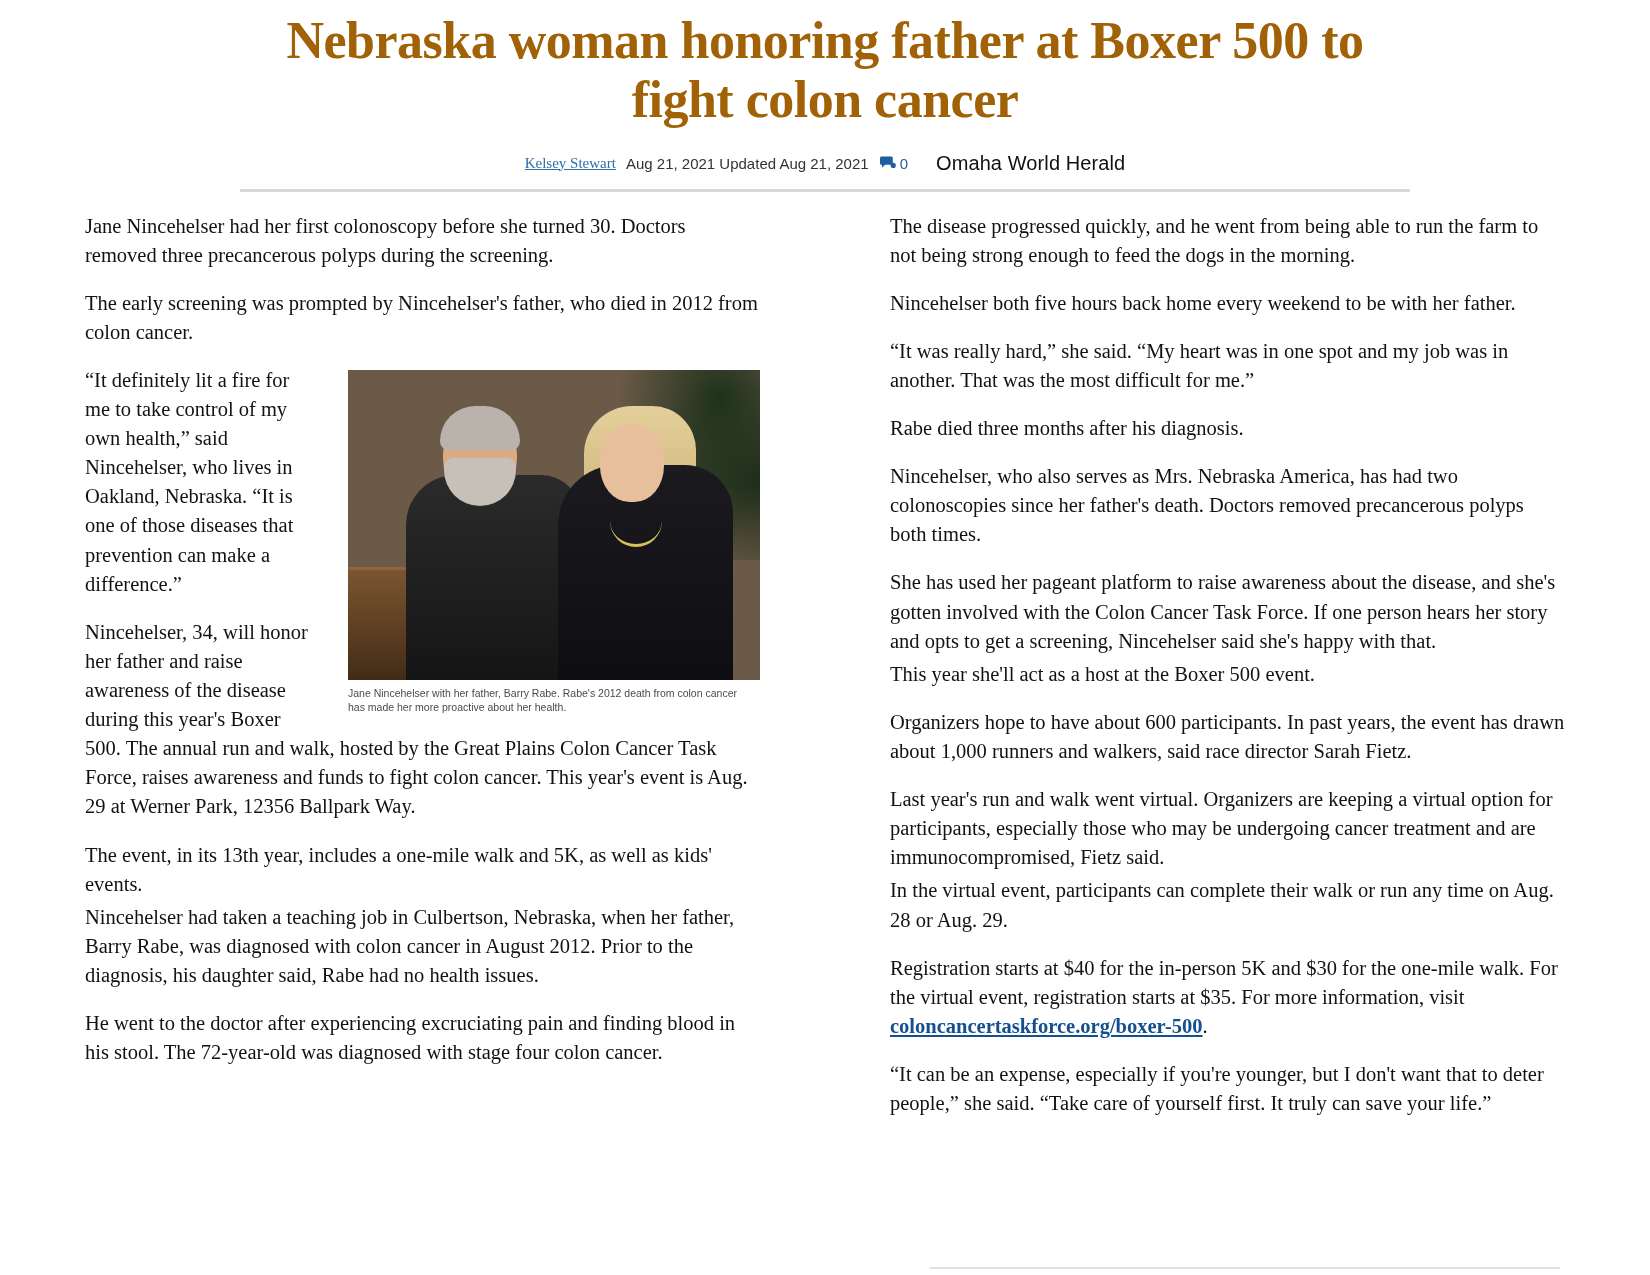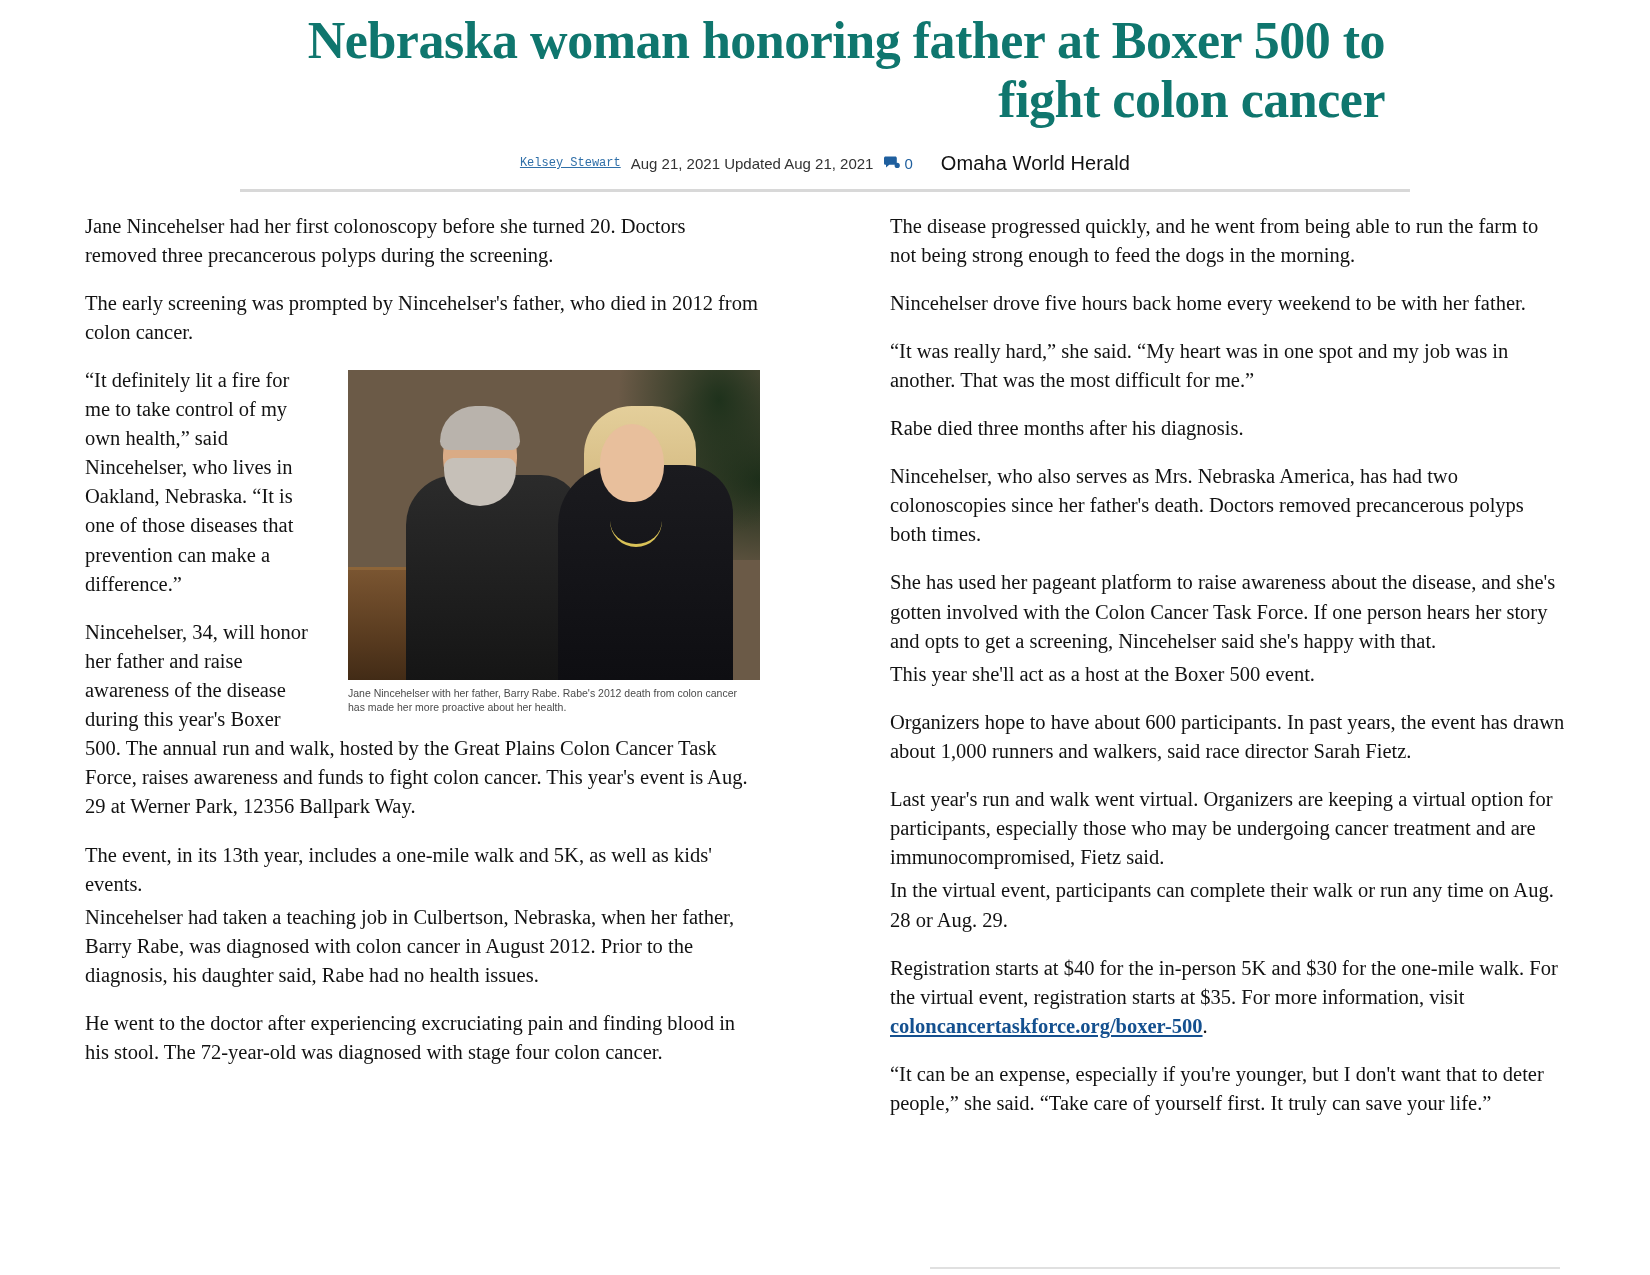--- a/index.html
+++ b/index.html
@@ -19,40 +19,40 @@
     height: 1275px;
     position: relative;
     box-sizing: border-box;
     padding: 0 85px;
   }
   .headline {
     font-family: "Liberation Serif", serif;
     font-weight: bold;
     font-size: 52px;
     line-height: 1.13;
-    text-align: right;
+    text-align: center;
     letter-spacing: -0.5px;
     margin: 12px 0 0 0;
     padding: 0 180px;
-    color: #0f766e;
+    color: #a16207;
   }
   .byline-row {
     display: flex;
     align-items: center;
     justify-content: center;
     gap: 10px;
     margin-top: 22px;
     font-family: "Liberation Sans", sans-serif;
     font-size: 15px;
     color: #3b3b3b;
   }
   .byline-author {
     color: #2f6fa8;
-    font-family: Liberation Mono, monospace;
-    font-size: 12px;
+    font-family: Liberation Serif, serif;
+    font-size: 15px;
   }
   .byline-dates {
     color: #333333;
     font-size: 15px;
   }
   .comment-chip {
     display: inline-flex;
     align-items: center;
     gap: 4px;
     color: #1f5f9e;
@@ -216,21 +216,21 @@
       <span>0</span>
     </span>
     <span class="publisher">Omaha World Herald</span>
   </div>
 
   <div class="rule"></div>
 
   <div class="columns">
 
     <div class="col">
-      <p>Jane Nincehelser had her first colonoscopy before she turned 20. Doctors removed three precancerous polyps during the screening.</p>
+      <p>Jane Nincehelser had her first colonoscopy before she turned 30. Doctors removed three precancerous polyps during the screening.</p>
       <p>The early screening was prompted by Nincehelser's father, who died in 2012 from colon cancer.</p>
 
       <figure class="figure">
         <div class="photo">
           <div class="wall"></div>
           <div class="palm"></div>
           <div class="table"></div>
           <div class="woman-hair"></div>
           <div class="man-body"></div>
           <div class="man-head"></div>
@@ -245,21 +245,21 @@
 
       <p>“It definitely lit a fire for me to take control of my own health,” said Nincehelser, who lives in Oakland, Nebraska. “It is one of those diseases that prevention can make a difference.”</p>
       <p>Nincehelser, 34, will honor her father and raise awareness of the disease during this year's Boxer 500. The annual run and walk, hosted by the Great Plains Colon Cancer Task Force, raises awareness and funds to fight colon cancer. This year's event is Aug. 29 at Werner Park, 12356 Ballpark Way.</p>
       <p class="tight">The event, in its 13th year, includes a one-mile walk and 5K, as well as kids' events.</p>
       <p>Nincehelser had taken a teaching job in Culbertson, Nebraska, when her father, Barry Rabe, was diagnosed with colon cancer in August 2012. Prior to the diagnosis, his daughter said, Rabe had no health issues.</p>
       <p>He went to the doctor after experiencing excruciating pain and finding blood in his stool. The 72-year-old was diagnosed with stage four colon cancer.</p>
     </div>
 
     <div class="col">
       <p>The disease progressed quickly, and he went from being able to run the farm to not being strong enough to feed the dogs in the morning.</p>
-      <p>Nincehelser drove five hours back home every weekend to be with her father.</p>
+      <p>Nincehelser both five hours back home every weekend to be with her father.</p>
       <p>“It was really hard,” she said. “My heart was in one spot and my job was in another. That was the most difficult for me.”</p>
       <p>Rabe died three months after his diagnosis.</p>
       <p>Nincehelser, who also serves as Mrs. Nebraska America, has had two colonoscopies since her father's death. Doctors removed precancerous polyps both times.</p>
       <p class="tight">She has used her pageant platform to raise awareness about the disease, and she's gotten involved with the Colon Cancer Task Force. If one person hears her story and opts to get a screening, Nincehelser said she's happy with that.</p>
       <p>This year she'll act as a host at the Boxer 500 event.</p>
       <p>Organizers hope to have about 600 participants. In past years, the event has drawn about 1,000 runners and walkers, said race director Sarah Fietz.</p>
       <p class="tight">Last year's run and walk went virtual. Organizers are keeping a virtual option for participants, especially those who may be undergoing cancer treatment and are immunocompromised, Fietz said.</p>
       <p>In the virtual event, participants can complete their walk or run any time on Aug. 28 or Aug. 29.</p>
       <p>
         <span>Registration starts at $40 for the in-person 5K and $30 for the one-mile walk. For the virtual event, registration starts at $35. For more information, visit </span><a class="link" href="#">coloncancertaskforce.org/boxer-500</a><span>.</span>

